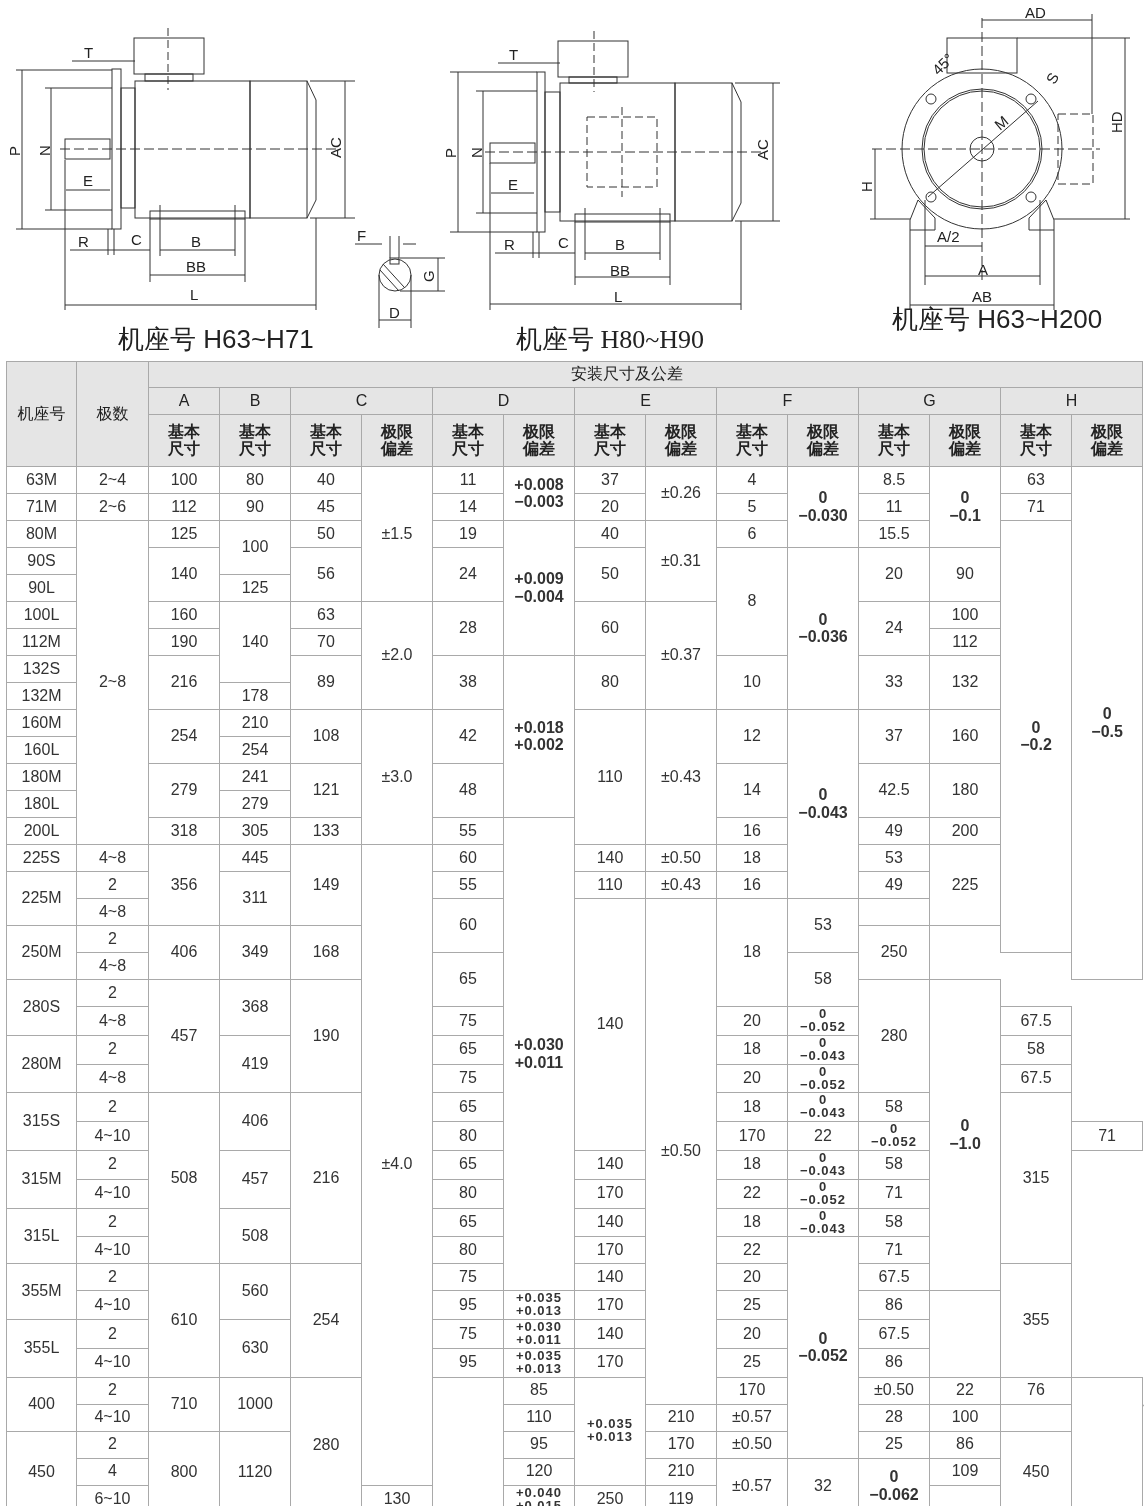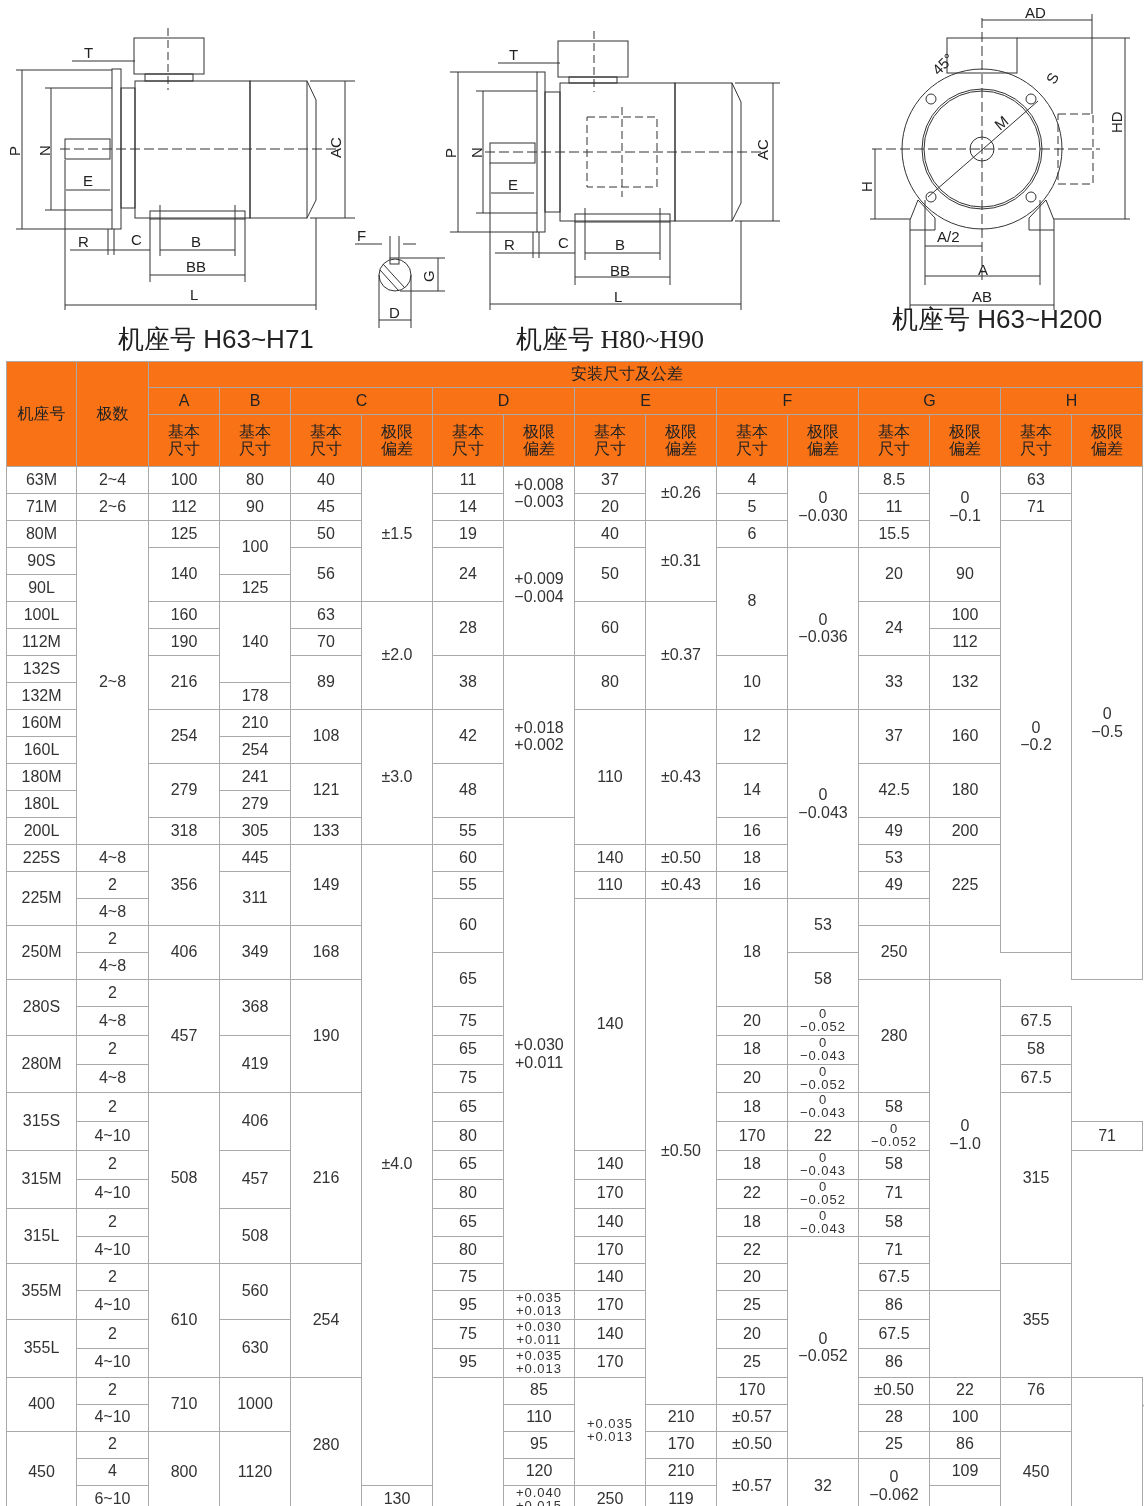--- a/index.html
+++ b/index.html
@@ -6,23 +6,23 @@
   body { width:1144px; height:1506px; position:relative; overflow:hidden;
          font-family:"Liberation Sans","DejaVu Sans",sans-serif; color:#222; }
   .drawings { position:absolute; left:0; top:0; width:1144px; height:355px; }
   .drawings svg { position:absolute; left:0; top:0; }
   .caption { position:absolute; font-size:26px; color:#222; white-space:nowrap; }
   .dimlbl { font-family:"Liberation Sans",sans-serif; font-size:15px; fill:#222; }
   table.spec { position:absolute; left:6px; top:361px; width:1133px;
                border-collapse:collapse; table-layout:fixed; font-size:16px; }
   table.spec td, table.spec th { border:1px solid #a9a9a9; text-align:center;
                vertical-align:middle; padding:0; line-height:1.05; font-weight:normal; }
-  table.spec thead th { background:#f97316; color:#222;margin-left:36px; }
+  table.spec thead th { background:#e5e5e5; color:#222;margin-left:36px; }
   .hdr-title { text-align:left !important; padding-left:12px !important; }
-  .two { display:inline-block; line-height:1.1; }
+  .two { display:inline-block; line-height:1.1;font-weight:bold; }
   .small { font-size:13px; letter-spacing:1px; line-height:1.0; }
   tbody tr { height:27px; }
   tbody td { color:#333; }
 </style>
 </head>
 <body>
 
 <div class="drawings">
   <svg width="1144" height="355" viewBox="0 0 1144 355" fill="none" stroke="#333" stroke-width="1">
 

